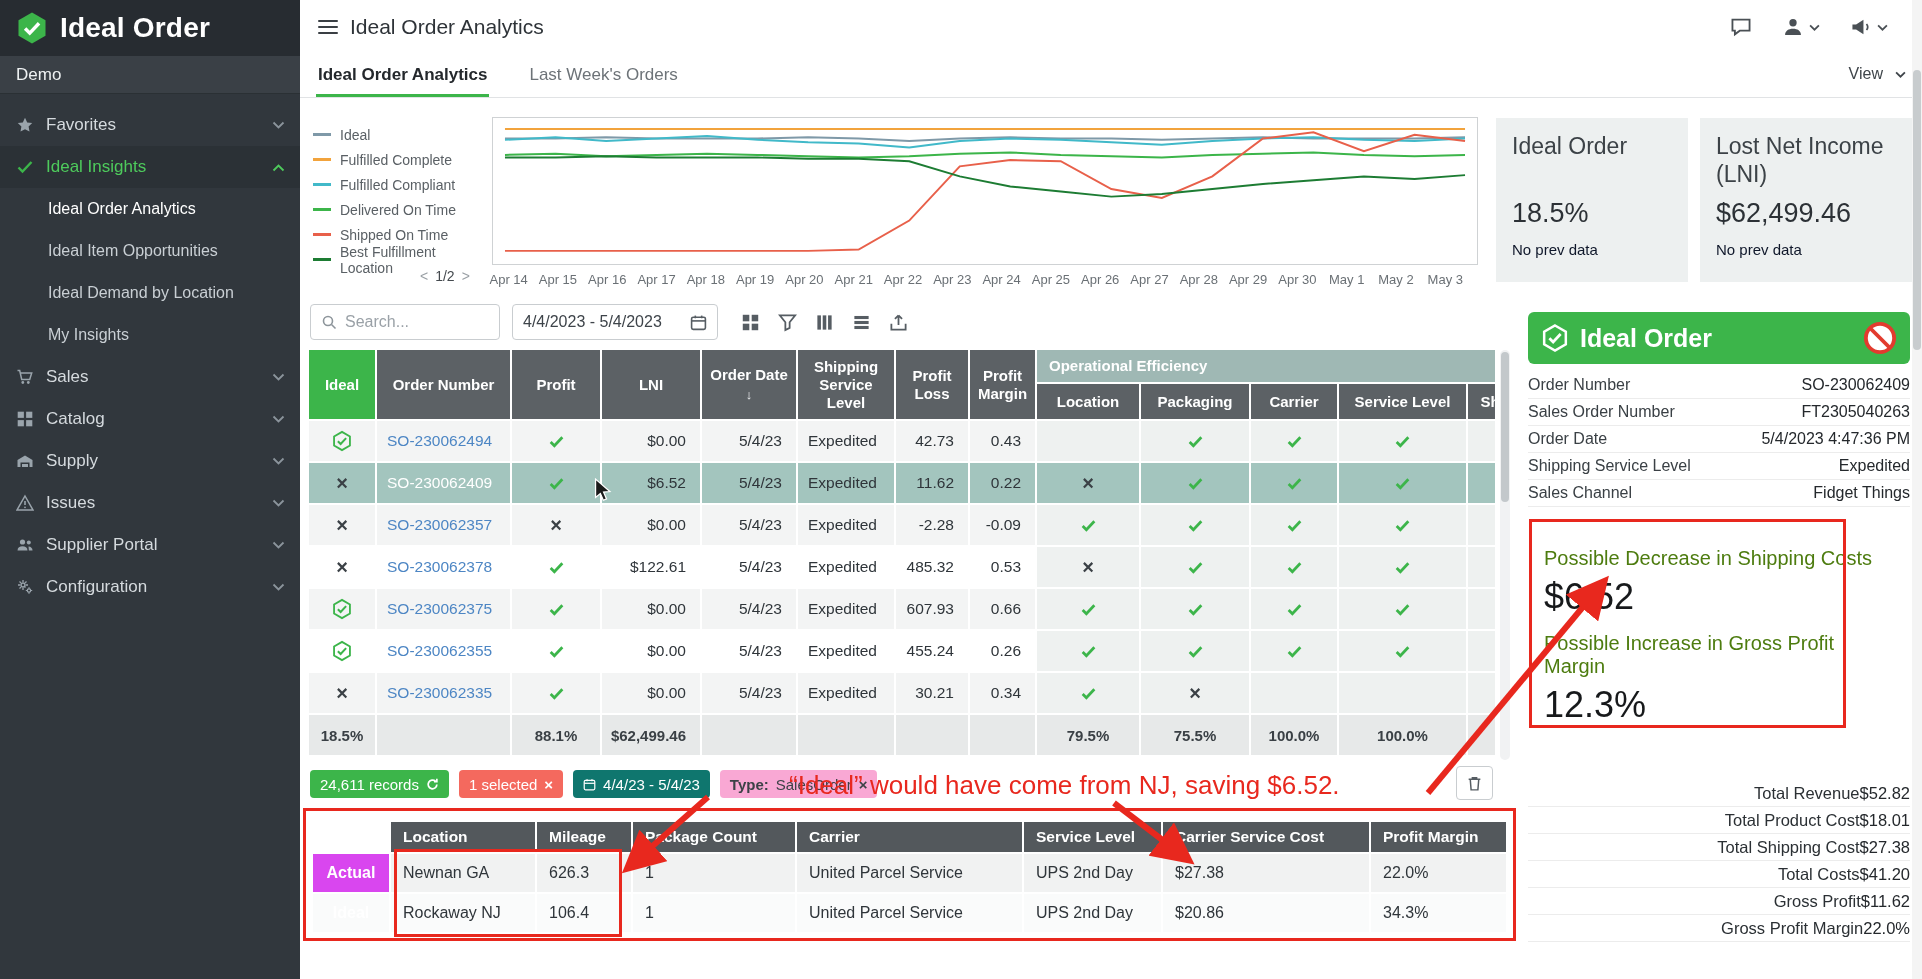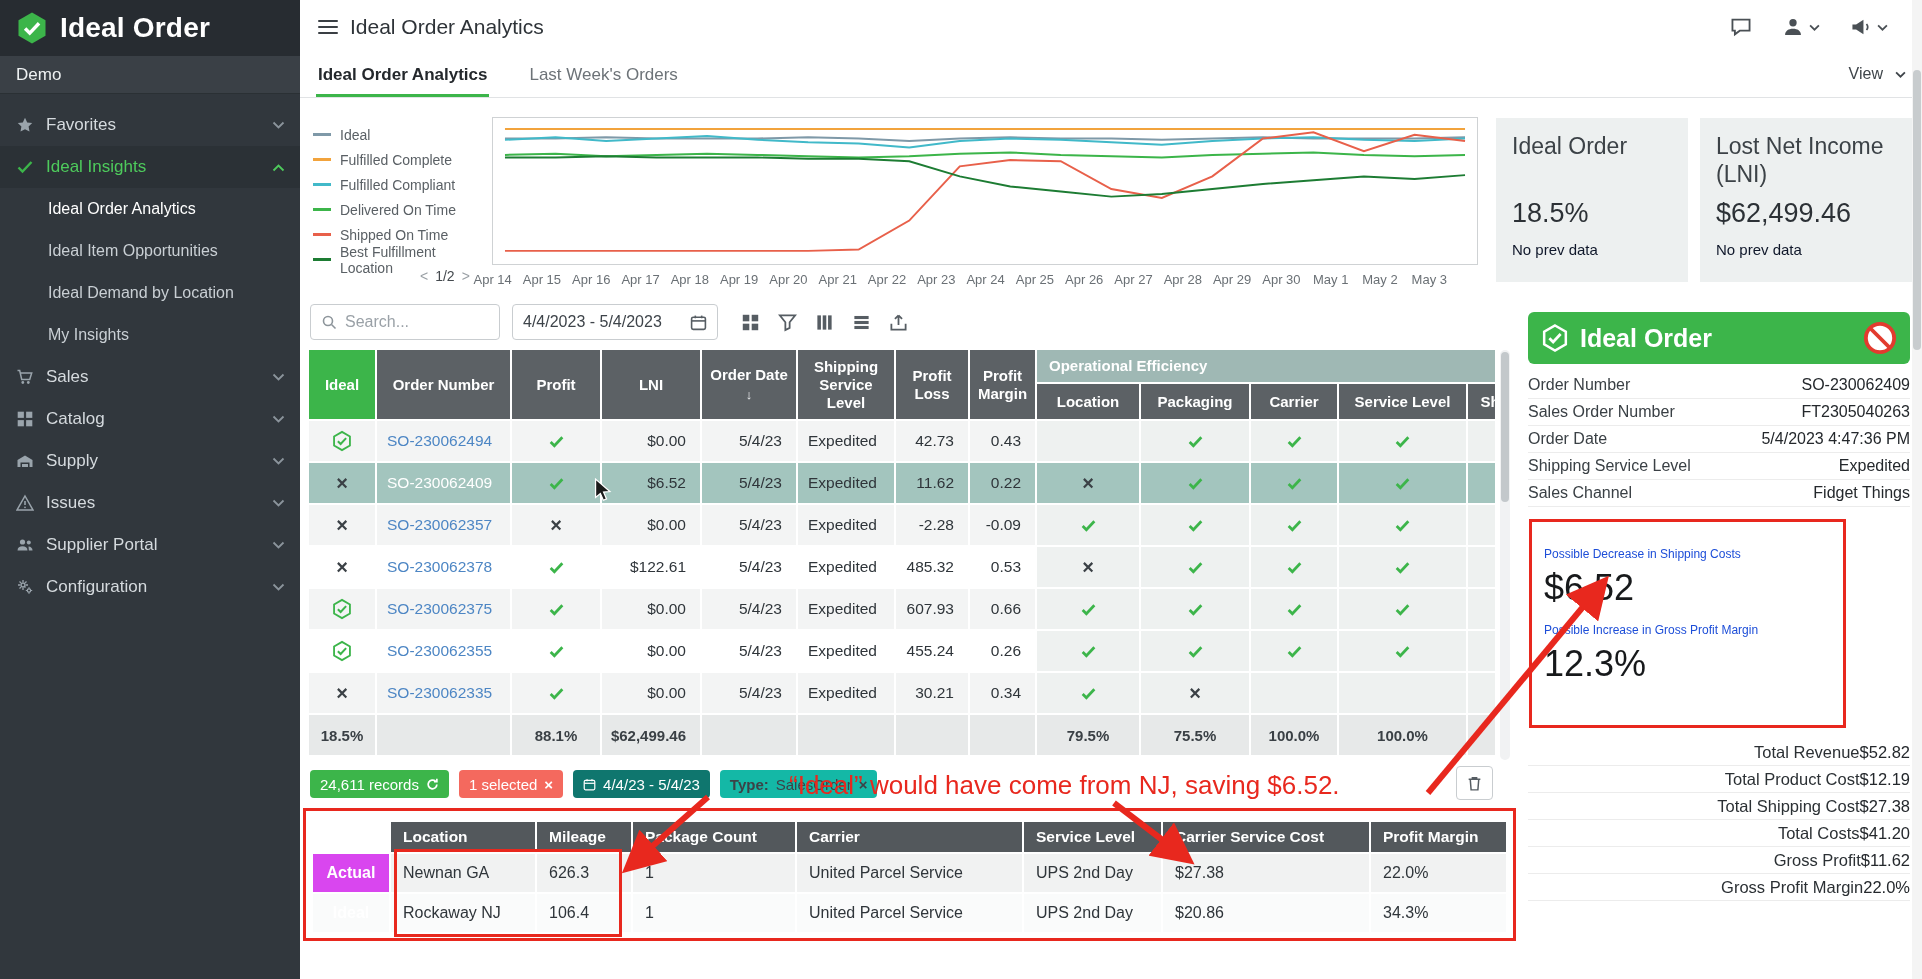--- a/index.html
+++ b/index.html
@@ -43,21 +43,21 @@
 
 
 #legend{position:absolute;left:313px;top:122px;width:172px;z-index:3}
 .lg-item{display:flex;align-items:center;gap:9px;height:25px;font-size:14px;color:#5a6065}
 .lg-swatch{width:18px;height:3px;flex:none}
 #pager{position:absolute;left:420px;top:268px;font-size:14px;color:#9aa0a5;display:flex;gap:7px;align-items:center;z-index:3}
 #pager .pg-btn{cursor:pointer}
 #pager .pg-cur{color:#44494e}
 #chart-wrap{position:absolute;left:492px;top:117px;width:986px;height:148px;border:1px solid #cfd2d4;background:#fff}
 #chart-svg{width:100%;height:100%;display:block}
-#xaxis{position:absolute;left:468px;top:272px;width:986px;display:flex}
+#xaxis{position:absolute;left:484px;top:272px;width:986px;display:flex}
 #xaxis span{flex:1;text-align:center;font-size:13px;color:#6a7075}
 
 
 .mcard{position:absolute;top:118px;height:164px;background:#edf0f0;padding:14px 16px;display:flex;flex-direction:column}
 #mcard-0{left:1496px;width:192px}
 #mcard-1{left:1700px;width:212px}
 .mtitle{font-size:23px;color:#3c4247;line-height:1.22;min-height:58px}
 .mvalue{font-size:27px;color:#2c3136;margin-top:8px}
 .mnote{font-size:15px;color:#0f172a;margin-top:12px}
 
@@ -95,21 +95,21 @@
 svg.hex-row{width:22px;height:22px;vertical-align:middle}
 tr.ofoot td,tr.ofoot td.op{background:#e7e9e9;font-weight:700;color:#3a4045;font-size:15px}
 
 
 #chips{position:absolute;left:310px;top:769px;height:30px;display:flex;gap:10px;align-items:center;z-index:3}
 .chip{height:28px;display:flex;align-items:center;gap:7px;padding:0 10px;border-radius:4px;font-size:15px;color:#fff;cursor:pointer;white-space:nowrap}
 .chip b{font-weight:700}
 .chip-green{background:#3cb54a}
 .chip-red{background:#f4695e}
 .chip-yellow{background:#0f766e}
-.chip-gray{background:#14b8a6;color:#3c4247}
+.chip-gray{background:#f9a8d4;color:#3c4247}
 .chip .chip-ic{display:flex;align-items:center;font-size:15px;cursor:pointer}
 .chip .chip-ic svg{width:13px;height:13px}
 #trash-btn{position:absolute;left:1456px;top:766px;width:37px;height:34px;border:1px solid #c9cdd0;border-radius:4px;display:flex;align-items:center;justify-content:center;color:#565d63;background:#fff;cursor:pointer;z-index:3}
 #trash-btn svg{width:17px;height:17px}
 
 
 #annotation{position:absolute;left:789px;top:770px;font-size:26px;color:#e8281e;z-index:60;white-space:nowrap}
 .redbox{position:absolute;border:3px solid #e8281e;z-index:55;pointer-events:none}
 #redbox-outer{left:303px;top:808px;width:1213px;height:133px}
 #redbox-cells{left:394px;top:849px;width:228px;height:88px}
@@ -132,21 +132,21 @@
 #panel{position:absolute;left:1528px;top:312px;width:382px;z-index:3}
 #panel-header{height:52px;background:#3cb54a;border-radius:6px;display:flex;align-items:center;padding:0 12px;gap:10px}
 #panel-header .hexlogo{width:30px;height:30px;flex:none}
 #panel-title{color:#fff;font-size:25px;font-weight:700}
 #block-icon{margin-left:auto;width:36px;height:36px;display:flex;cursor:pointer}
 #panel-fields{margin-top:8px}
 .pfield{height:27px;display:flex;align-items:center;justify-content:space-between;border-bottom:1px solid #ececec;font-size:16px}
 .pfield .pl{color:#3a4045}
 .pfield .pv{color:#24282c}
 #panel-opp{margin-top:28px;padding:12px 16px 14px}
-.opp-label{font-size:12px;color:#1d4ed8;margin-top:14px}
+.opp-label{font-size:20px;color:#4d7c0f;margin-top:14px}
 .opp-value{font-size:36px;color:#17191b;margin-top:6px}
 #panel-totals{margin-top:40px}
 .trow{height:27px;display:flex;align-items:center;justify-content:flex-end;border-bottom:1px solid #ececec;font-size:16.5px}
 .trow .tl{color:#2b3034}
 .trow .tv{color:#24282c}
 
 
 #tbl-scroll{position:absolute;left:1500px;top:350px;width:10px;height:410px;background:#f1f2f3;border-radius:5px;z-index:3}
 #tbl-scroll .thumb{position:absolute;left:1px;top:2px;width:8px;height:150px;background:#c3c8cb;border-radius:4px}
 #win-scroll{position:absolute;left:1912px;top:0;width:10px;height:979px;background:#f4f4f4;z-index:70}
@@ -869,21 +869,21 @@
     <div class="opp-label">Possible Increase in Gross Profit Margin</div>
     <div class="opp-value">12.3%</div>
   </div>
   <div id="panel-totals">
       <div class="trow">
         <span class="tl">Total Revenue</span>
         <span class="tv">$52.82</span>
       </div>
       <div class="trow">
         <span class="tl">Total Product Cost</span>
-        <span class="tv">$12.19</span>
+        <span class="tv">$18.01</span>
       </div>
       <div class="trow">
         <span class="tl">Total Shipping Cost</span>
         <span class="tv">$27.38</span>
       </div>
       <div class="trow">
         <span class="tl">Total Costs</span>
         <span class="tv">$41.20</span>
       </div>
       <div class="trow">

